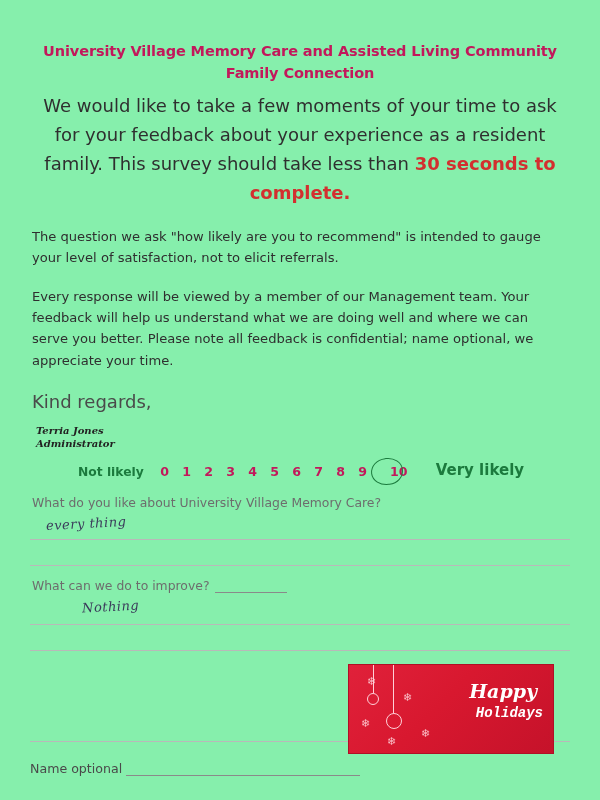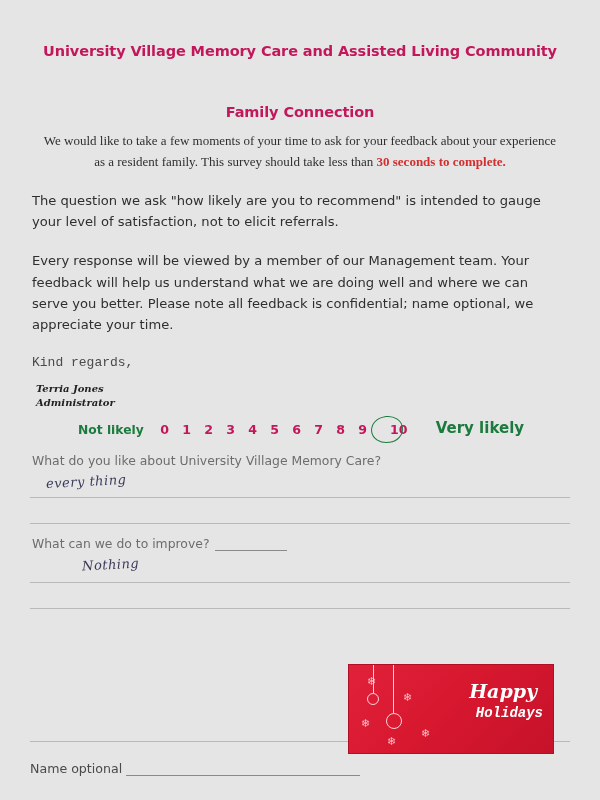--- a/index.html
+++ b/index.html
@@ -13,59 +13,56 @@
     font-family: "DejaVu Sans", sans-serif;
     color: #3a3a3a;
     overflow: hidden;
   }
   .page {
     position: relative;
     width: 600px;
     height: 800px;
     box-sizing: border-box;
     padding: 26px 30px 0 30px;
-    background: #e5e5e5;
+    background: #86efac;
   }
   .title {
     text-align: center;
     color: #c2185b;
     font-weight: bold;
     font-size: 14.5px;
     line-height: 1.55;
     letter-spacing: -0.1px;
     margin: 14px 4px 6px 4px;
   }
   .title .line2 {
     display: block;
-    margin-top: 39px;
   }
   .intro {
     text-align: center;
-    font-size: 13px;
+    font-size: 18px;
     line-height: 1.62;
     color: #2f2f2f;
     margin: 2px 8px 16px 8px;
-    font-family: Liberation Serif, serif;
   }
   .intro .highlight {
     color: #d32f2f;
     font-weight: bold;
   }
   .para {
     font-size: 13.1px;
     line-height: 1.62;
     color: #2f2f2f;
     margin: 18px 2px 0 2px;
     text-align: left;
   }
   .regards {
-    font-size: 13px;
+    font-size: 18px;
     color: #4a4a4a;
     margin: 20px 2px 0 2px;
-    font-family: Liberation Mono, monospace;
   }
   .signature {
     font-family: "DejaVu Serif", serif;
     font-style: italic;
     font-weight: bold;
     font-size: 10px;
     color: #222;
     line-height: 1.35;
     margin: 12px 2px 0 6px;
   }

